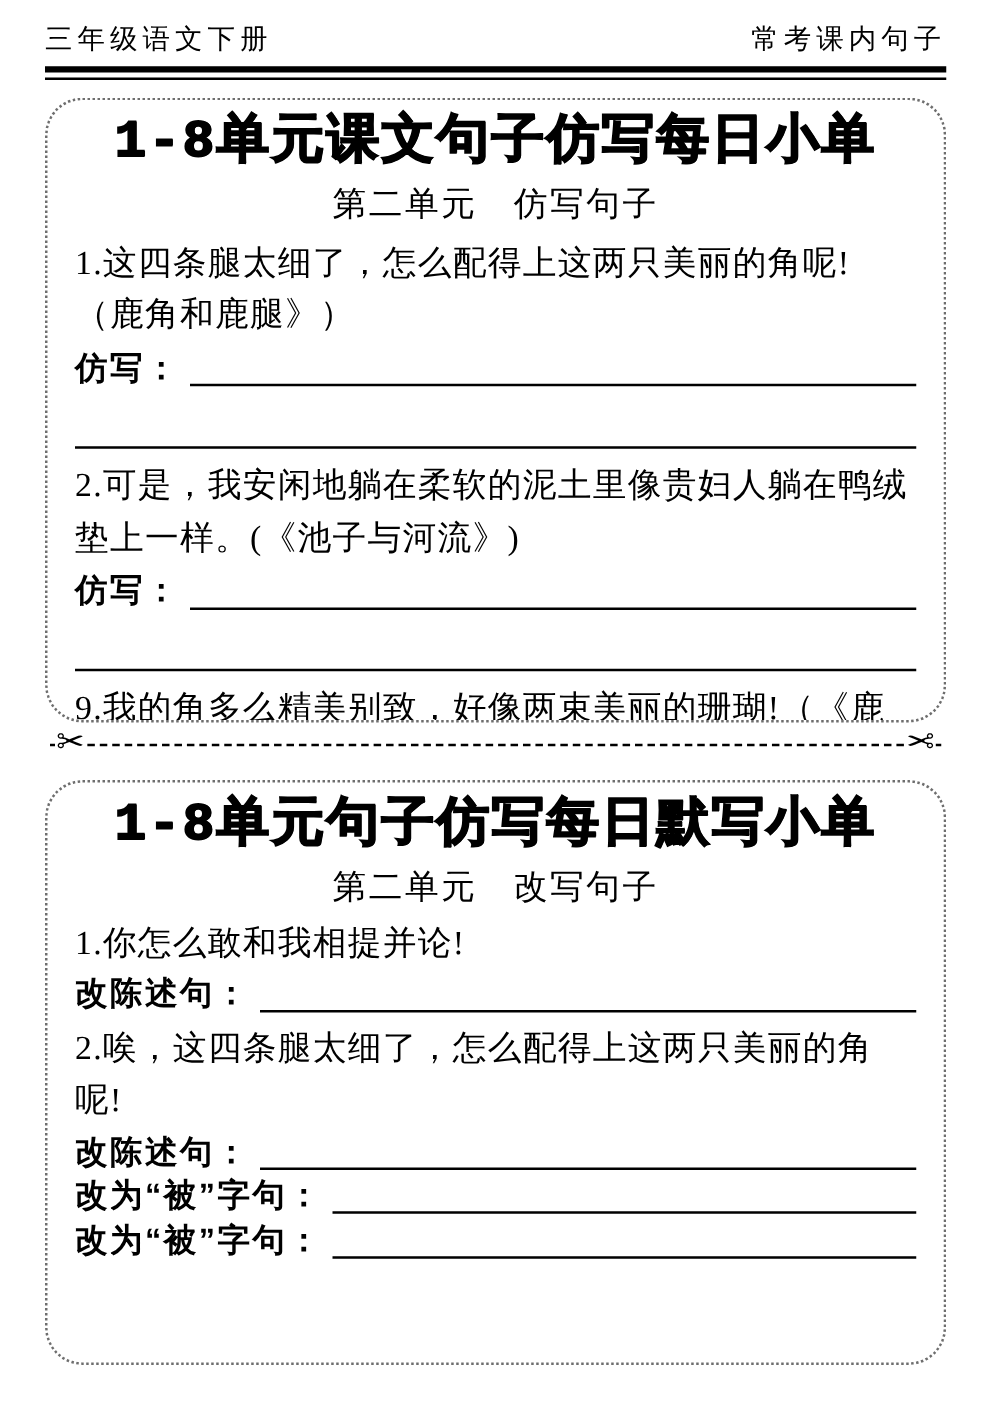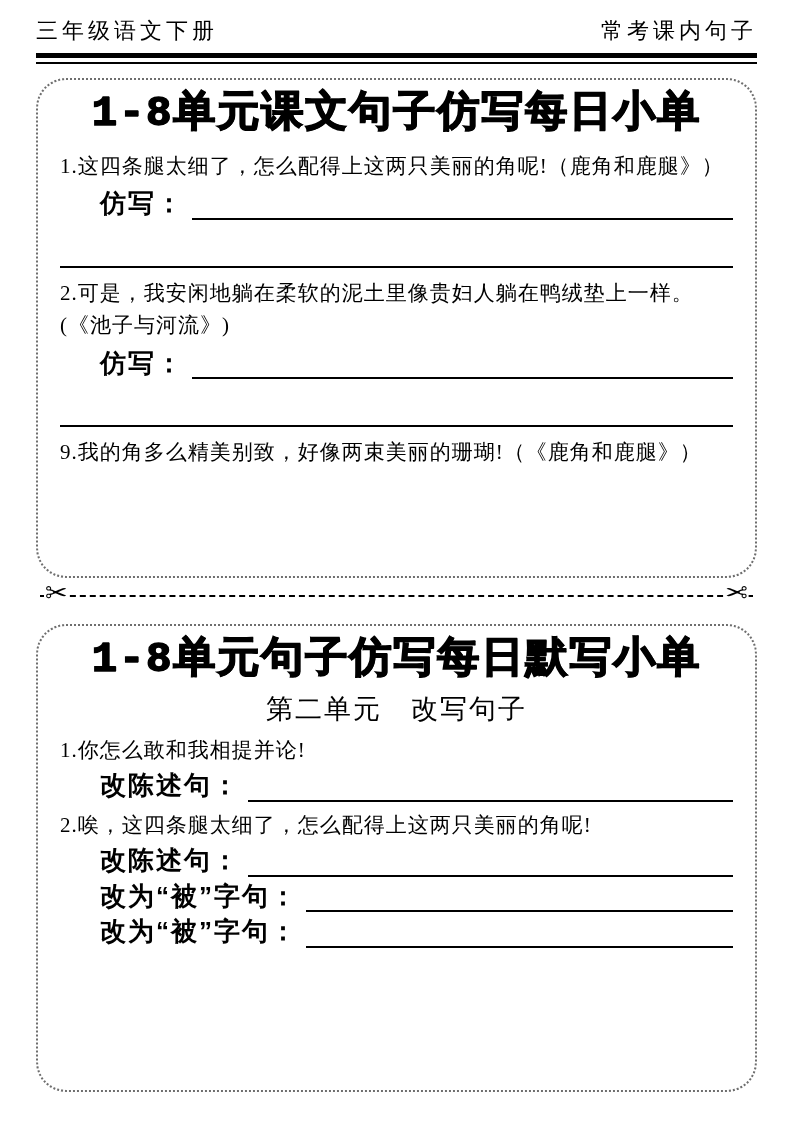--- a/index.html
+++ b/index.html
@@ -17,22 +17,22 @@
   
   .box { border:2px dotted #6e6e6e; border-radius:30px; margin-top:14px; padding:8px 22px 10px; overflow:hidden; }
   .box1 { height:500px; }
   .box2 { height:468px; }
 
   .big-title { text-align:center; font-size:42px; font-weight:900; letter-spacing:2px;
                line-height:1.25; font-family:Liberation Mono, monospace;
                -webkit-text-stroke:1.4px #000; text-shadow:1px 0 0 #000; }
   .sub-title { text-align:center; font-size:27px; margin-top:4px; letter-spacing:2px; }
 
-  .q-text { font-size:21px; line-height:1.55; letter-spacing:1px; margin-top:9px; }
-  .write-row { display:flex; align-items:flex-end; margin-top:5px;margin-left:40px; }
+  .q-text { font-size:27px; line-height:1.55; letter-spacing:1px; margin-top:9px; }
+  .write-row { display:flex; align-items:center; margin-top:5px; }
   .w-label { font-size:26px; font-weight:900; font-family:"Liberation Sans", sans-serif;
              letter-spacing:2px; white-space:nowrap; line-height:1.25; }
   .w-line { flex:1; border-bottom:2px solid #000; height:30px; margin-left:8px; }
   .blank-line { border-bottom:2px solid #000; margin-top:46px; }
 
   .box2 .q-text { margin-top:7px; }
   .box2 .write-row { margin-top:3px; }
 
   
   .divider { position:relative; height:30px; margin:2px 0; }
@@ -51,20 +51,21 @@
     <span class="hdr-text">三年级语文下册</span>
     <span class="hdr-text">常考课内句子</span>
   </div>
   <div class="rules">
     <div class="rule-thick"></div>
     <div class="rule-thin"></div>
   </div>
 
   <div class="box box1">
     <div class="big-title">1-8单元课文句子仿写每日小单</div>
+    <div class="sub-title">第二单元　仿写句子</div>
 
     <div>
       <div class="q-text">1.这四条腿太细了，怎么配得上这两只美丽的角呢!（鹿角和鹿腿》）</div>
       <div class="write-row">
         <span class="w-label">仿写：</span>
         <span class="w-line"></span>
       </div>
       <div class="blank-line"></div>
     </div>
 

